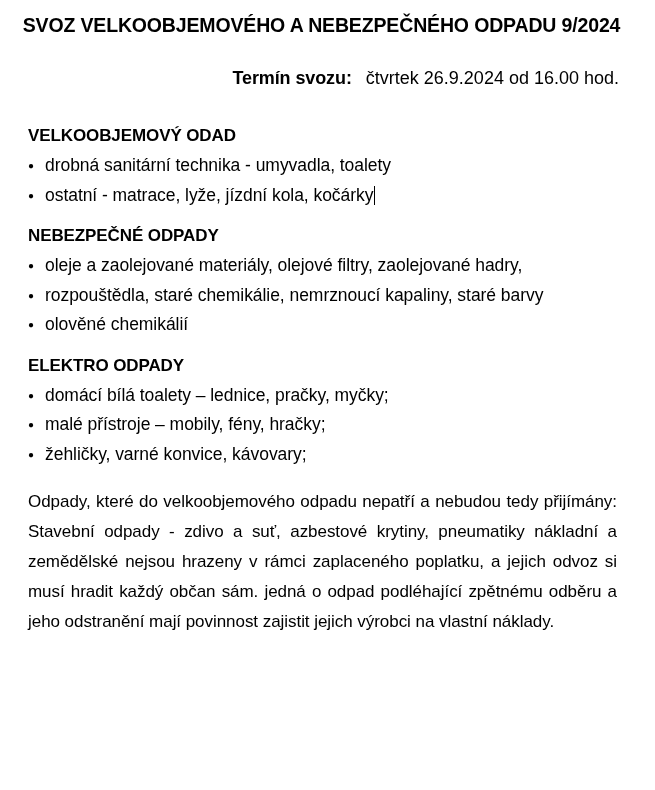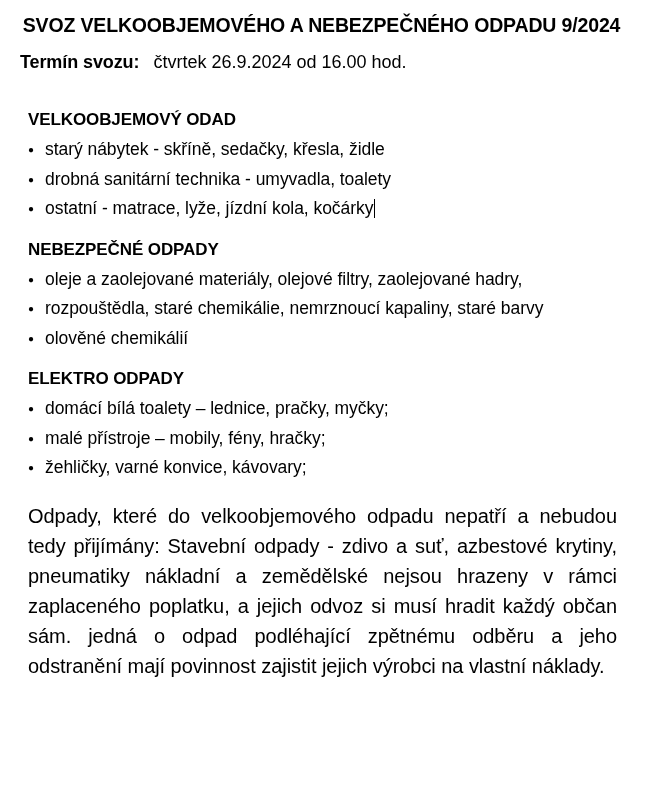--- a/index.html
+++ b/index.html
@@ -31,23 +31,23 @@
     padding: 12px 20px 0 8px;
     text-align: center;
     font-size: 19.5px;
     font-weight: 700;
     letter-spacing: -0.15px;
     line-height: 26px;
     white-space: nowrap;
   }
 
   .term-line {
-    margin: 0;
+    margin: 16px;
     padding: 11px 20px 0 20px;
-    text-align: left;
+    text-align: right;
     font-size: 18px;
     line-height: 26px;
     white-space: nowrap;
   }
   .term-label {
     font-weight: 700;
     letter-spacing: -0.1px;
   }
   .term-value {
     font-weight: 400;
@@ -106,21 +106,21 @@
     display: inline-block;
     width: 1px;
     height: 19px;
     background: #000;
     vertical-align: -4px;
     margin-left: 1px;
   }
 
   .closing {
     margin: 18px 0 0 0;
-    font-size: 20px;
+    font-size: 17px;
     line-height: 30px;
     text-align: justify;
     text-justify: inter-word;
     letter-spacing: -0.05px;
   }
 </style>
 </head>
 <body>
 
 <div class="page">
@@ -129,21 +129,20 @@
 
   <p class="term-line">
     <span class="term-label">Termín svozu:</span><span class="term-value">čtvrtek 26.9.2024 od 16.00 hod.</span>
   </p>
 
   <div class="content">
 
     <section class="section first">
       <h2 class="section-heading">VELKOOBJEMOVÝ ODAD</h2>
       <ul class="bullets">
-        <li><span>starý nábytek - skříně, sedačky, křesla, židle</span></li>
         <li><span>drobná sanitární technika - umyvadla, toalety</span></li>
         <li><span>ostatní - matrace, lyže, jízdní kola, kočárky</span><span class="caret"></span></li>
       </ul>
     </section>
 
     <section class="section gap">
       <h2 class="section-heading">NEBEZPEČNÉ ODPADY</h2>
       <ul class="bullets">
         <li><span>oleje a zaolejované materiály, olejové filtry, zaolejované hadry,</span></li>
         <li><span>rozpouštědla, staré chemikálie, nemrznoucí kapaliny, staré barvy</span></li>

